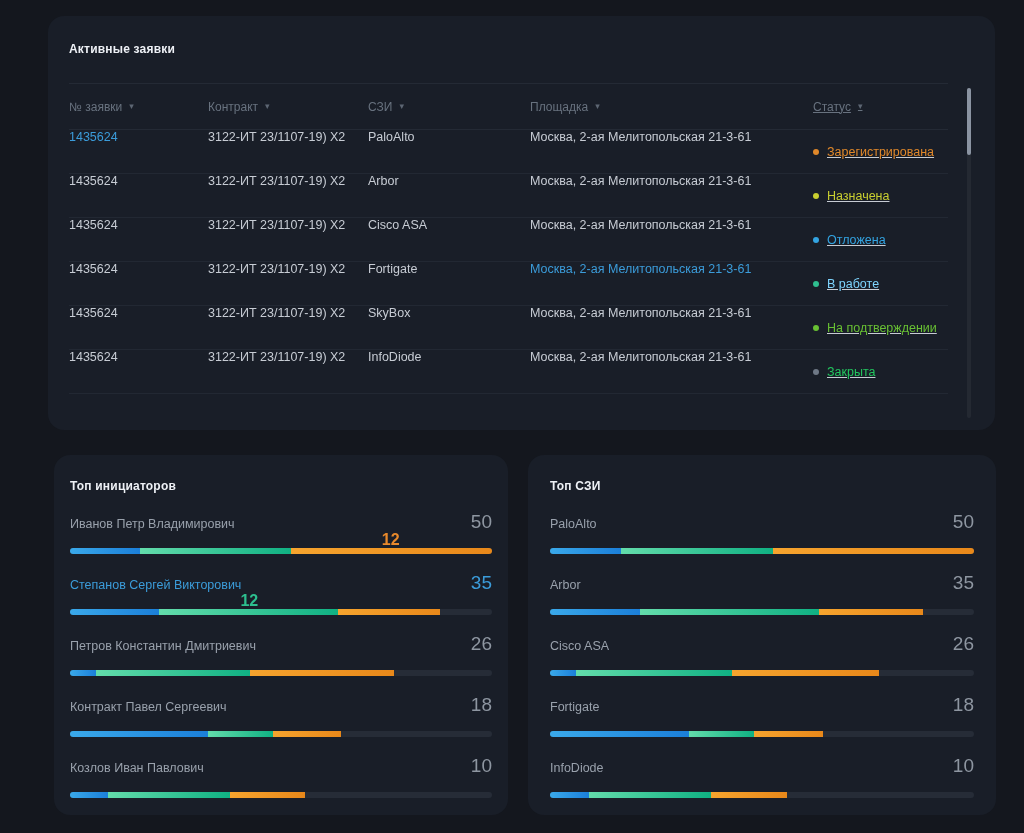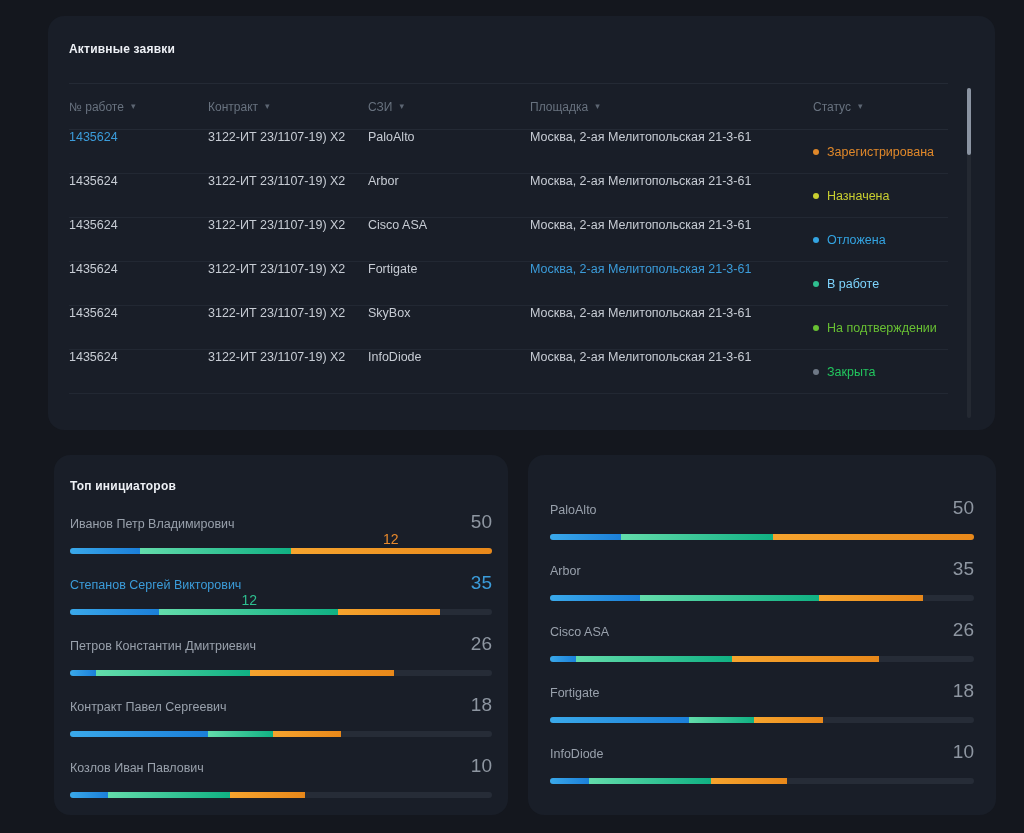--- a/index.html
+++ b/index.html
@@ -19,59 +19,59 @@
   }
   .t-header { display:flex; align-items:center; height:46px; width:879px; border-bottom:1px solid #242a35; }
   .t-hcell { font-size:12px; color:#68727f; display:flex; align-items:center; cursor:pointer; }
   .sort-icon { font-size:9px; color:#5d6673; margin-left:7px; line-height:1; }
   .t-row { display:flex; height:44px; width:879px; border-bottom:1px solid #222833; }
   .t-cell { font-size:12.5px; color:#c7ccd4; overflow:hidden; white-space:nowrap; }
   .col-id { width:139px; }
   .col-contract { width:160px; }
   .col-szi { width:162px; }
   .col-site { width:283px; }
-  .col-status { width:135px; display:flex; align-items:center; }
+  .col-status { width:135px; display:flex; align-items:center;text-decoration:underline; }
   .link { color:#3b9cda; }
   .status-dot { width:6px; height:6px; border-radius:50%; margin-right:8px; flex:0 0 auto; }
 
   
   #table-scrollbar { position:absolute; right:24px; top:72px; width:4px; height:330px;
     background:rgba(255,255,255,0.05); border-radius:2px; }
   #table-scrollbar-thumb { position:absolute; top:0; left:0; width:4px; height:67px;
     background:#8b94a2; border-radius:2px; }
 
   
   #initiators-card { left:54px; top:455px; width:454px; height:360px; padding:24px 16px 0 16px; }
   #szi-card { left:528px; top:455px; width:468px; height:360px; padding:24px 22px 0 22px; }
 
   .bar-item { padding-top:18px; }
   .bar-item-head { display:flex; justify-content:space-between; align-items:baseline;
     font-size:12.5px; color:#99a1ac; margin-bottom:15px; }
   .bar-item-value { color:#8e96a1; font-size:19px; }
   .bar-item-head .link, .bar-item-value.link { color:#3b9cda; }
   .bar-wrap { position:relative; }
   .bar-label { position:absolute; top:-17px; transform:translateX(-50%);
-    font-size:14px; font-weight:400; }
+    font-size:16px; font-weight:700; }
   .bar-track { display:flex; height:6px; border-radius:3px; overflow:hidden; background:#262c37; }
   .seg { height:6px; }
   .seg-blue   { background:linear-gradient(90deg,#3aa9ea,#1b7fd9); }
   .seg-green  { background:linear-gradient(90deg,#63dcab,#10b183); }
   .seg-orange { background:linear-gradient(90deg,#f6a42e,#e8881a); }
 </style>
 </head>
 <body>
 
 <div id="canvas">
 
   <section class="card" id="requests-card">
     <h2 class="card-title">Активные заявки</h2>
     <div class="title-divider"></div>
     <div class="t-header">
         <div class="t-hcell col-id">
-          <span>№ работе</span>
+          <span>№ заявки</span>
           <span class="sort-icon">▾</span>
         </div>
         <div class="t-hcell col-contract">
           <span>Контракт</span>
           <span class="sort-icon">▾</span>
         </div>
         <div class="t-hcell col-szi">
           <span>СЗИ</span>
           <span class="sort-icon">▾</span>
         </div>
@@ -218,20 +218,21 @@
               <div class="seg seg-blue" style="width: 9.1%;"></div>
               <div class="seg seg-green" style="width: 28.8%;"></div>
               <div class="seg seg-orange" style="width: 17.9%;"></div>
             </div>
           </div>
         </div>
       </div>
   </section>
 
   <section class="card" id="szi-card">
+    <h2 class="card-title">Топ СЗИ</h2>
     <div>
         <div class="bar-item">
           <div class="bar-item-head">
             <span>PaloAlto</span>
             <span class="bar-item-value">50</span>
           </div>
           <div class="bar-wrap">
             <div class="bar-track">
               <div class="seg seg-blue" style="width: 16.8%;"></div>
               <div class="seg seg-green" style="width: 35.9%;"></div>

